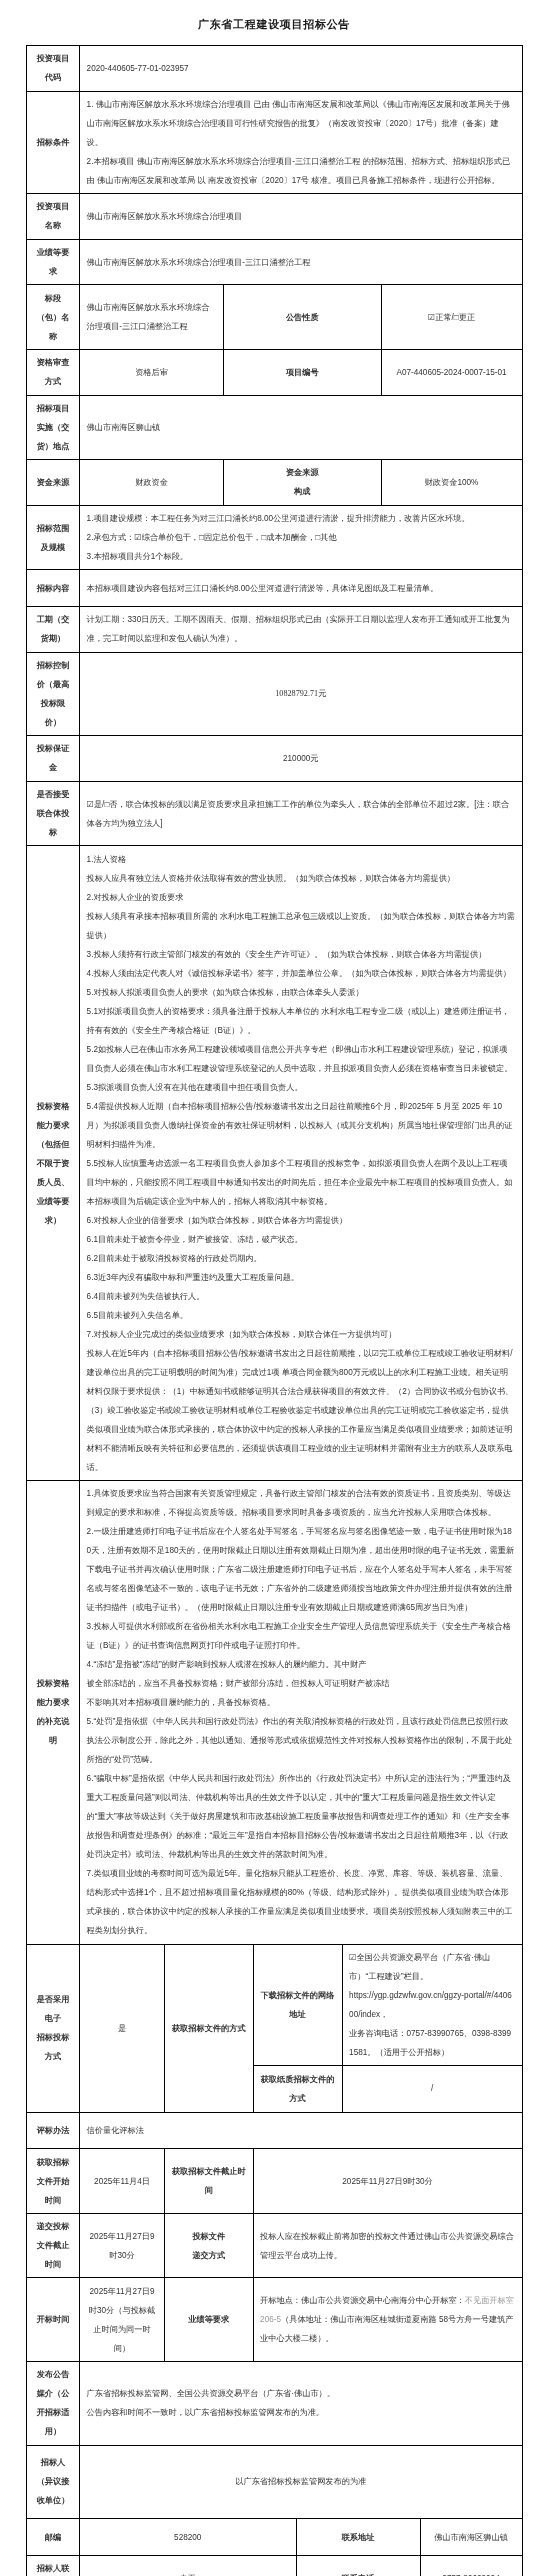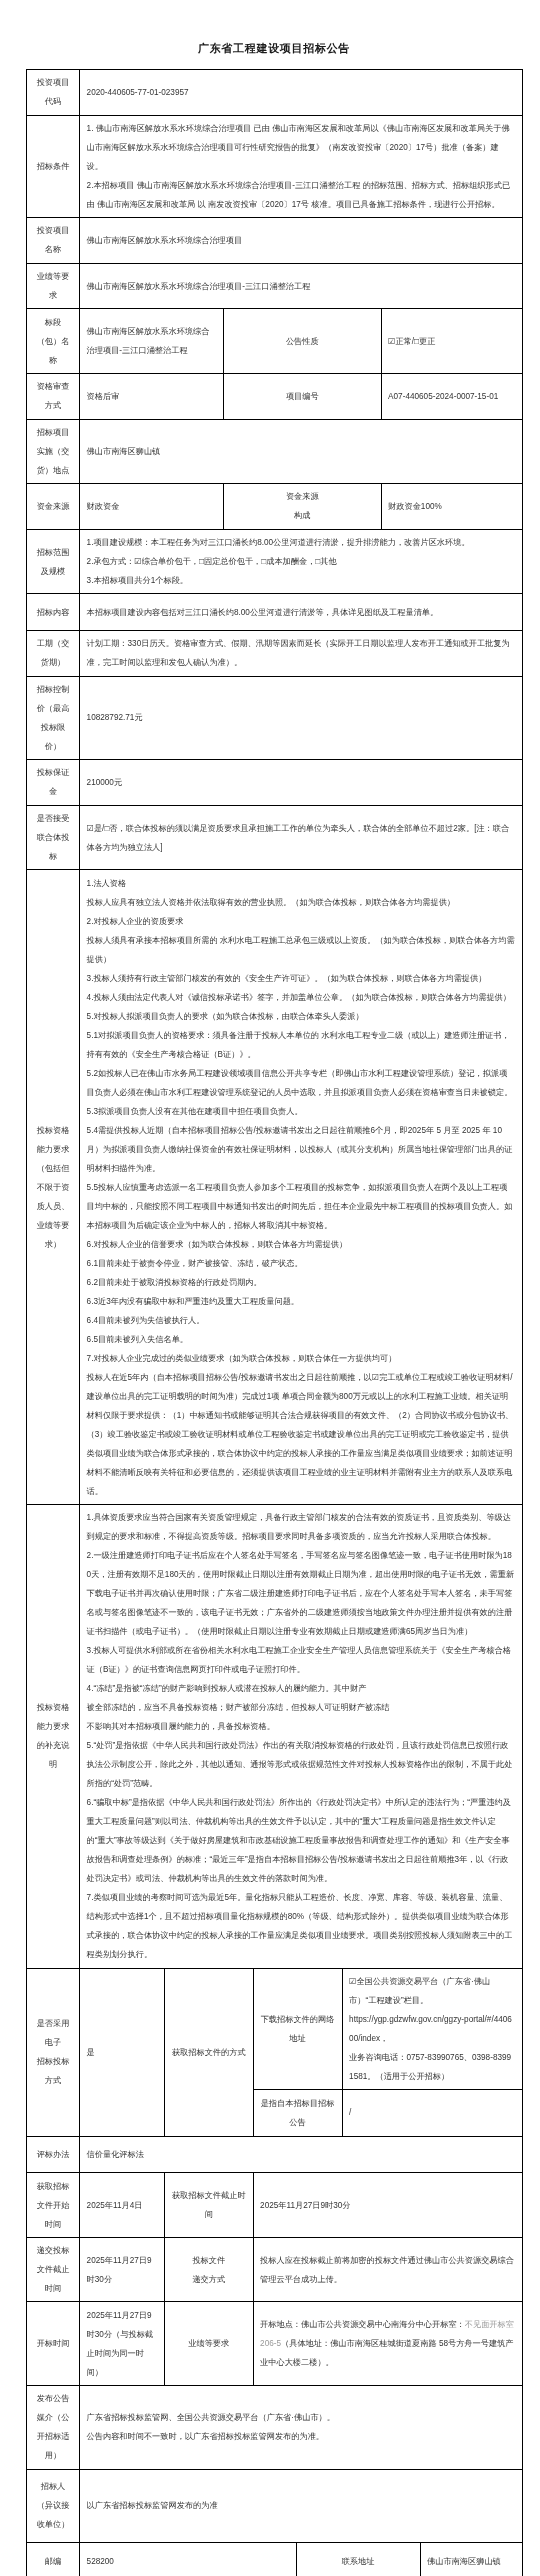--- a/index.html
+++ b/index.html
@@ -1,28 +1,28 @@
 <!DOCTYPE html>
 <html style="font-size:10.5px"><head>
 <meta charset="utf-8">
 <style>
   html,body{margin:0;padding:0;background:#ffffff;}
   body{width:541px;font-family:"Liberation Sans","DejaVu Sans",sans-serif;color:#333;}
   .page{width:541px;padding-top:17px;padding-bottom:15.8px;}
-  .doc-title{width:496px;margin-left:26px;text-align:center;font-size:11px;font-weight:bold;color:#1a1a1a;letter-spacing:0.7px;margin-bottom:13px;margin-top:24px;}
+  .doc-title{width:496px;margin-left:26px;text-align:center;font-size:11px;font-weight:bold;color:#1a1a1a;letter-spacing:0.7px;margin-bottom:13px;}
   table.doc{border-collapse:collapse;table-layout:fixed;width:496px;margin-left:26px;}
   table.doc td{border:0.7px solid #000;font-size:8.2px;color:#333;line-height:19px;padding:3.3px 6.6px;vertical-align:middle;word-break:break-all;}
-  td.lbl{font-weight:normal;text-align:center;padding:3.3px 2.6px;line-height:15.8px;white-space:pre-line;}
-  td.ctr{}
+  td.lbl{font-weight:bold;text-align:center;padding:3.3px 2.6px;line-height:15.8px;white-space:pre-line;}
+  td.ctr{text-align:center;}
   .pre{white-space:pre-line;}
   .u{}
   .muted{color:#999;}
   td.h44{height:29px;}
   td.h60{height:39px;}
-  td.h80{height:53px;}
+  td.h80{height:53px;font-family:Liberation Serif, serif;}
   td.h100{height:66px;}
 </style>
 </head>
 <body>
 
 <div class="page">
   <div class="doc-title">广东省工程建设项目招标公告</div>
 
   <table class="doc">
     <colgroup>
@@ -93,21 +93,21 @@
 3.本招标项目共分1个标段。</td>
     </tr>
 
     <tr>
       <td class="lbl">招标内容</td>
       <td colspan="8" class="h44">本招标项目建设内容包括对三江口涌长约8.00公里河道进行清淤等，具体详见图纸及工程量清单。</td>
     </tr>
 
     <tr>
       <td class="lbl">工期（交货期）</td>
-      <td colspan="8">计划工期：330日历天。资格审查方式、假期、汛期等因素而延长（实际开工日期以监理人发布开工通知或开工批复为准，完工时间以监理和发包人确认为准）。</td>
+      <td colspan="8">计划工期：330日历天。工期不因雨天、假期、招标组织形式已由（实际开工日期以监理人发布开工通知或开工批复为准，完工时间以监理和发包人确认为准）。</td>
     </tr>
 
     <tr>
       <td class="lbl">招标控制价（最高投标限价）</td>
       <td colspan="8" class="ctr h80">10828792.71元</td>
     </tr>
 
     <tr>
       <td class="lbl">投标保证金</td>
       <td colspan="8" class="ctr h44">210000元</td>
@@ -159,21 +159,21 @@
       <td class="lbl pre" rowspan="2">是否采用电子
 招标投标方式</td>
       <td class="ctr" rowspan="2">是</td>
       <td colspan="2" class="lbl" rowspan="2">获取招标文件的方式</td>
       <td colspan="2" class="lbl">下载招标文件的网络地址</td>
       <td colspan="3" class="pre">☑全国公共资源交易平台（广东省·佛山市）“工程建设”栏目。
 https://ygp.gdzwfw.gov.cn/ggzy-portal/#/440600/index，
 业务咨询电话：0757-83990765、0398-83991581。（适用于公开招标）</td>
     </tr>
     <tr>
-      <td colspan="2" class="lbl">是指自本招标目招标公告</td>
+      <td colspan="2" class="lbl">获取纸质招标文件的方式</td>
       <td colspan="3" class="ctr h60">/</td>
     </tr>
 
     <tr>
       <td class="lbl">评标办法</td>
       <td colspan="8" class="h44">信价量化评标法</td>
     </tr>
 
     <tr>
       <td class="lbl">获取招标文件开始时间</td>

